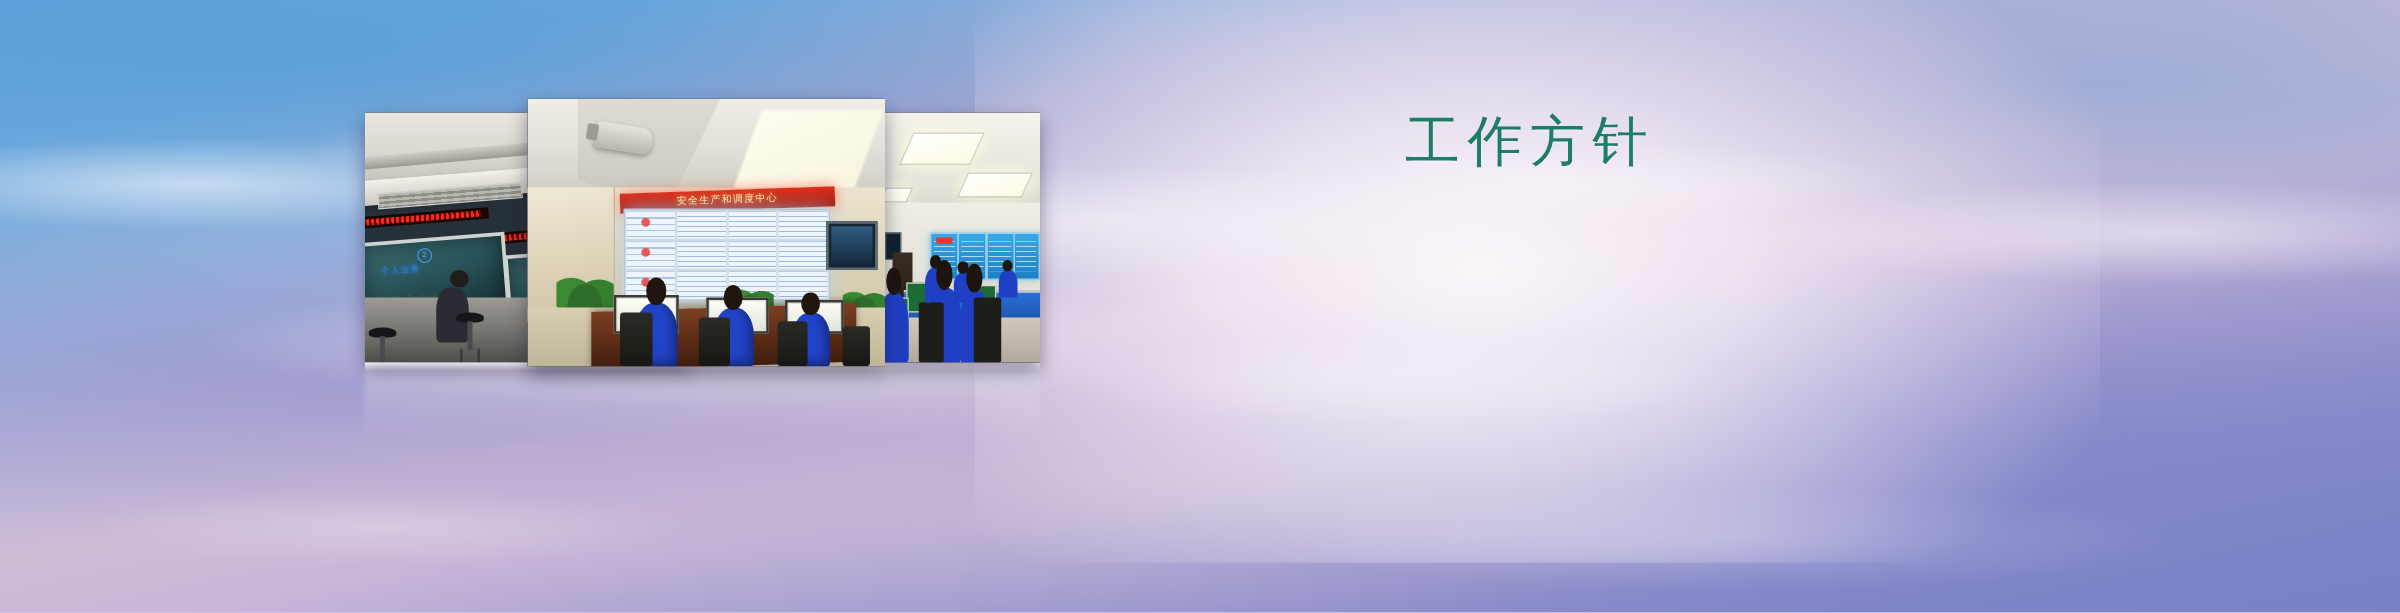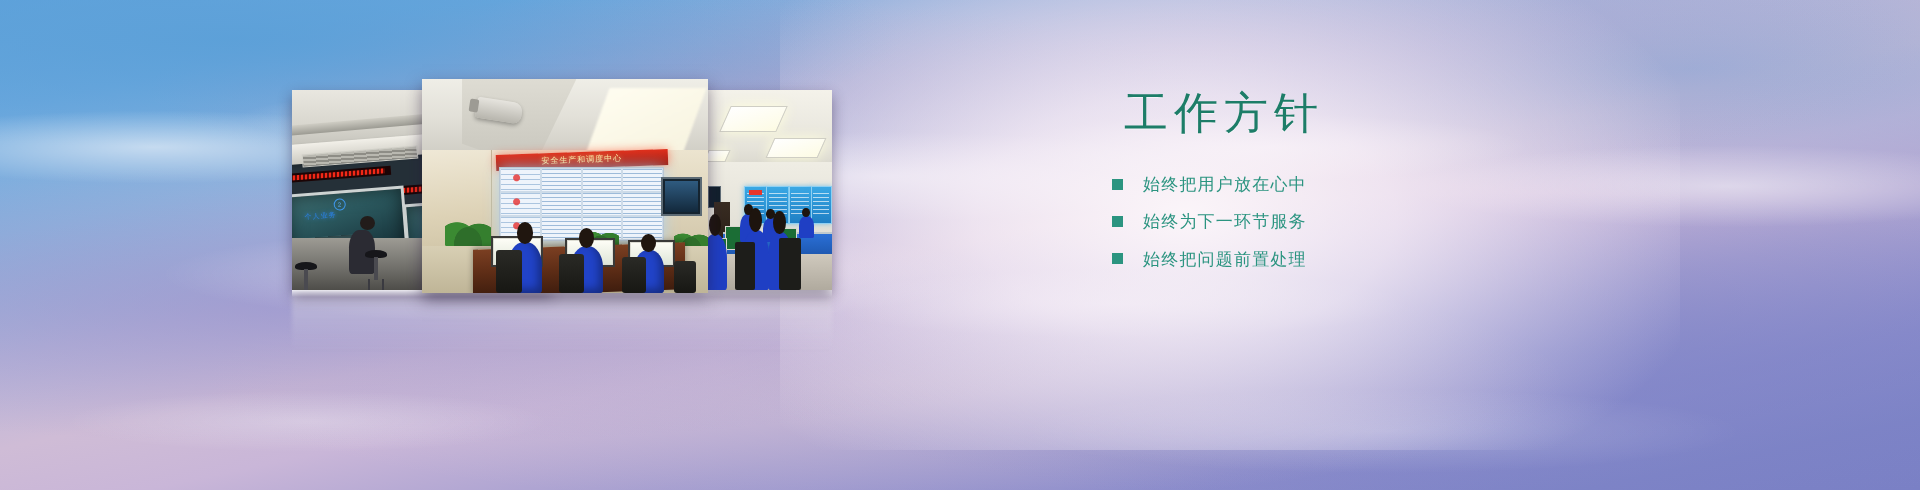--- a/index.html
+++ b/index.html
@@ -420,21 +420,21 @@
     top: 92px;
     width: 420px;
   }
   .headline {
     color: #1d7d68;
     font-size: 44px;
     line-height: 1;
     letter-spacing: 6px;
     font-weight: 400;
     margin: 0 0 0 12px;
-    font-family: Liberation Serif, serif;
+    font-family: Liberation Sans, sans-serif;
     text-shadow: 0 1px 1px rgba(255,255,255,0.6);
     white-space: nowrap;
   }
   .bullets {
     list-style: none;
     margin: 38px 0 0 0;
     padding: 0;
   }
   .bullets li {
     display: flex;
@@ -605,29 +605,15 @@
         <div class="ctr-chair" style="left:88%; width:22px; height:15%;"></div>
       </div>
     </div>
 
     <div class="photo-glosstop"></div>
   </div>
 
   <div class="content">
     <h1 class="headline">工作方针</h1>
 
-    <ul class="bullets">
-      <li>
-        <span class="bullet-square"></span>
-        <span class="bullet-text">始终把用户放在心中</span>
-      </li>
-      <li>
-        <span class="bullet-square"></span>
-        <span class="bullet-text">始终为下一环节服务</span>
-      </li>
-      <li>
-        <span class="bullet-square"></span>
-        <span class="bullet-text">始终把问题前置处理</span>
-      </li>
-    </ul>
   </div>
 
 </div>
 
 </body></html>

